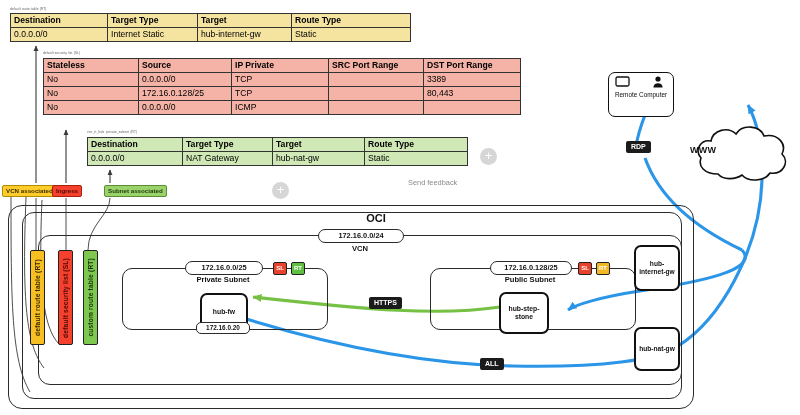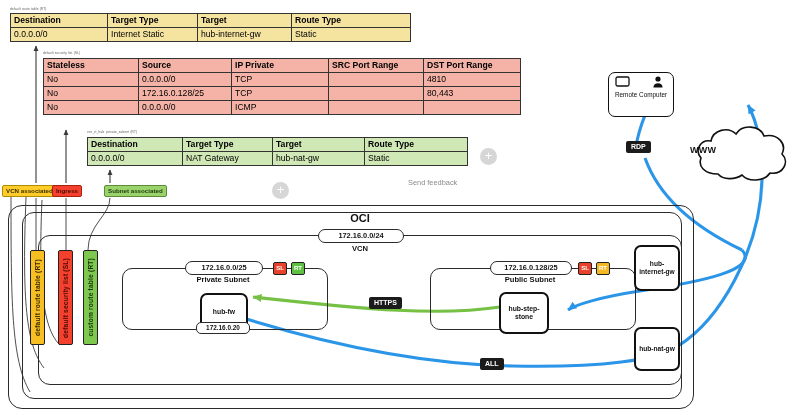--- a/index.html
+++ b/index.html
@@ -178,21 +178,21 @@
       <td>Source</td>
       <td>IP Private</td>
       <td>SRC Port Range</td>
       <td>DST Port Range</td>
     </tr>
     <tr>
       <td>No</td>
       <td>0.0.0.0/0</td>
       <td>TCP</td>
       <td></td>
-      <td>4810</td>
+      <td>3389</td>
     </tr>
     <tr>
       <td>No</td>
       <td>172.16.0.128/25</td>
       <td>TCP</td>
       <td></td>
       <td>80,443</td>
     </tr>
     <tr>
       <td>No</td>
@@ -235,21 +235,21 @@
 <div class="feedback abs" style="left:408px;top:178px;">Send feedback</div>
 
 <div class="badge b-yellow abs" style="left:2px;top:185px;">VCN associated</div>
 <div class="badge b-red abs" style="left:52px;top:185px;">Ingress</div>
 <div class="badge b-green abs" style="left:104px;top:185px;">Subnet associated</div>
 
 <div class="rbox abs" style="left:8px;top:205px;width:684px;height:202px;"></div>
 <div class="rbox2 abs" style="left:22px;top:212px;width:658px;height:185px;"></div>
 <div class="rbox2 abs" style="left:38px;top:235px;width:642px;height:148px;"></div>
 
-<div class="ocititle abs" style="left:300px;top:212px;width:120px;">OCI</div>
+<div class="ocititle abs" style="left:316px;top:212px;width:120px;">OCI</div>
 <div class="pillw abs" style="left:318px;top:229px;width:84px;">172.16.0.0/24</div>
 <div class="capt abs" style="left:318px;top:244px;width:84px;">VCN</div>
 
 <div class="vpill vp-yellow abs" style="left:30px;top:250px;height:93px;">
   <span>default route table (RT)</span>
 </div>
 <div class="vpill vp-red abs" style="left:58px;top:250px;height:93px;">
   <span>default security list (SL)</span>
 </div>
 <div class="vpill vp-green abs" style="left:83px;top:250px;height:93px;">

